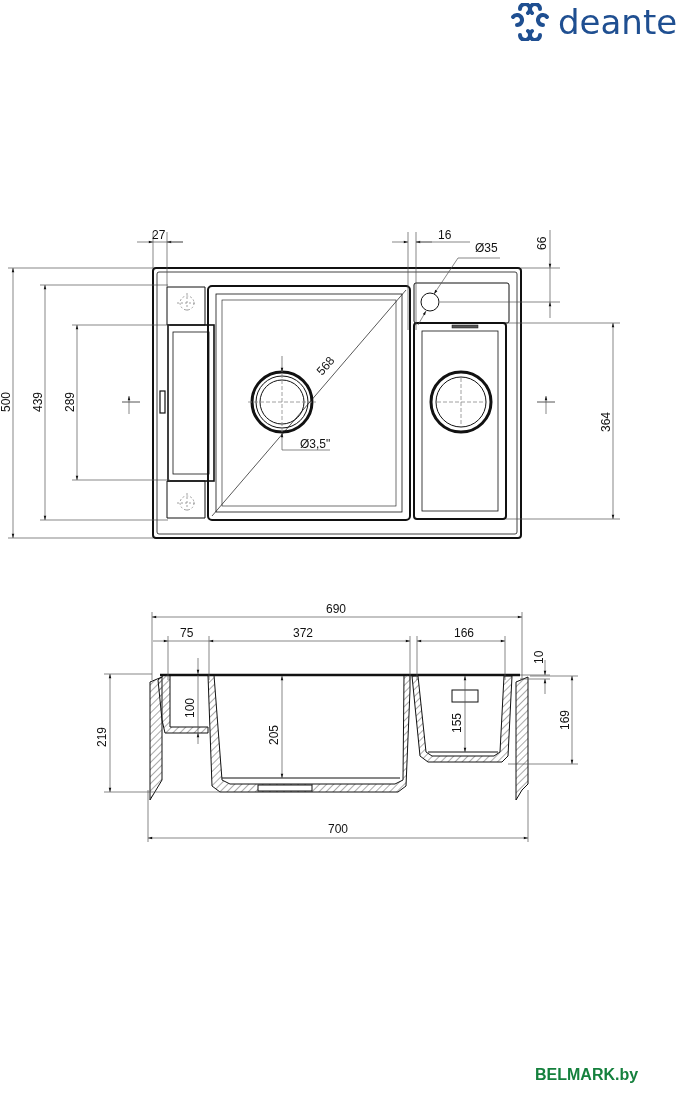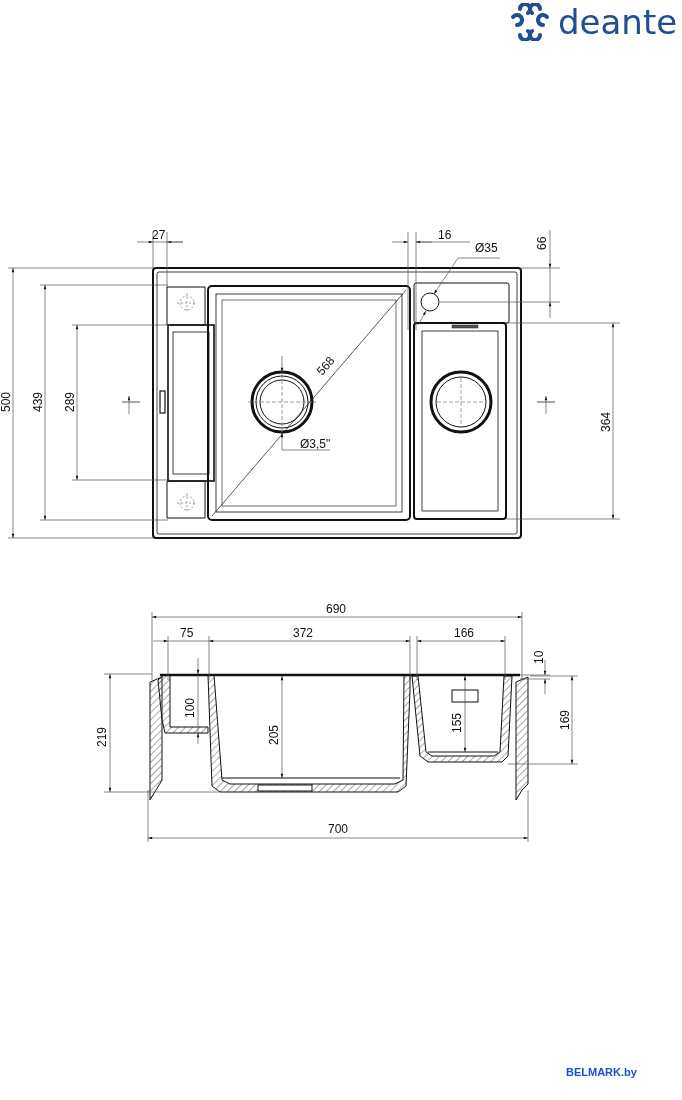--- a/index.html
+++ b/index.html
@@ -1,19 +1,19 @@
 <!DOCTYPE html>
 <html><head>
 <meta charset="utf-8">
 <style>
   html, body { margin: 0; padding: 0; background: #ffffff; }
   body { width: 682px; height: 1100px; position: relative; overflow: hidden; font-family: "Liberation Sans", sans-serif; }
   .logo { position: absolute; left: 508px; top: 2px; display: flex; align-items: center; gap: 6px; }
   .logo-text { font-family: "DejaVu Sans", sans-serif; font-size: 34px; color: #1f4f91; letter-spacing: 0px; line-height: 40px; }
-  .watermark { position: absolute; left: 566px; top: 1066px; font-family: "Liberation Sans", sans-serif; font-weight: bold; font-size: 11px; color: #1d4ed8; }
+  .watermark { position: absolute; left: 535px; top: 1066px; font-family: "Liberation Sans", sans-serif; font-weight: bold; font-size: 16px; color: #15803d; }
   svg.drawing { position: absolute; left: 0; top: 0; }
   .dim { font-family: "Liberation Sans", sans-serif; font-size: 12px; fill: #111; }
 </style>
 </head>
 <body>
 
 <div class="logo">
   <svg width="44" height="38" viewBox="0 0 44 38">
     <g fill="none" stroke="#1f4f91" stroke-width="4" stroke-linecap="round">
       <path d="M12 6 a5 5 0 1 1 8 4"></path>

